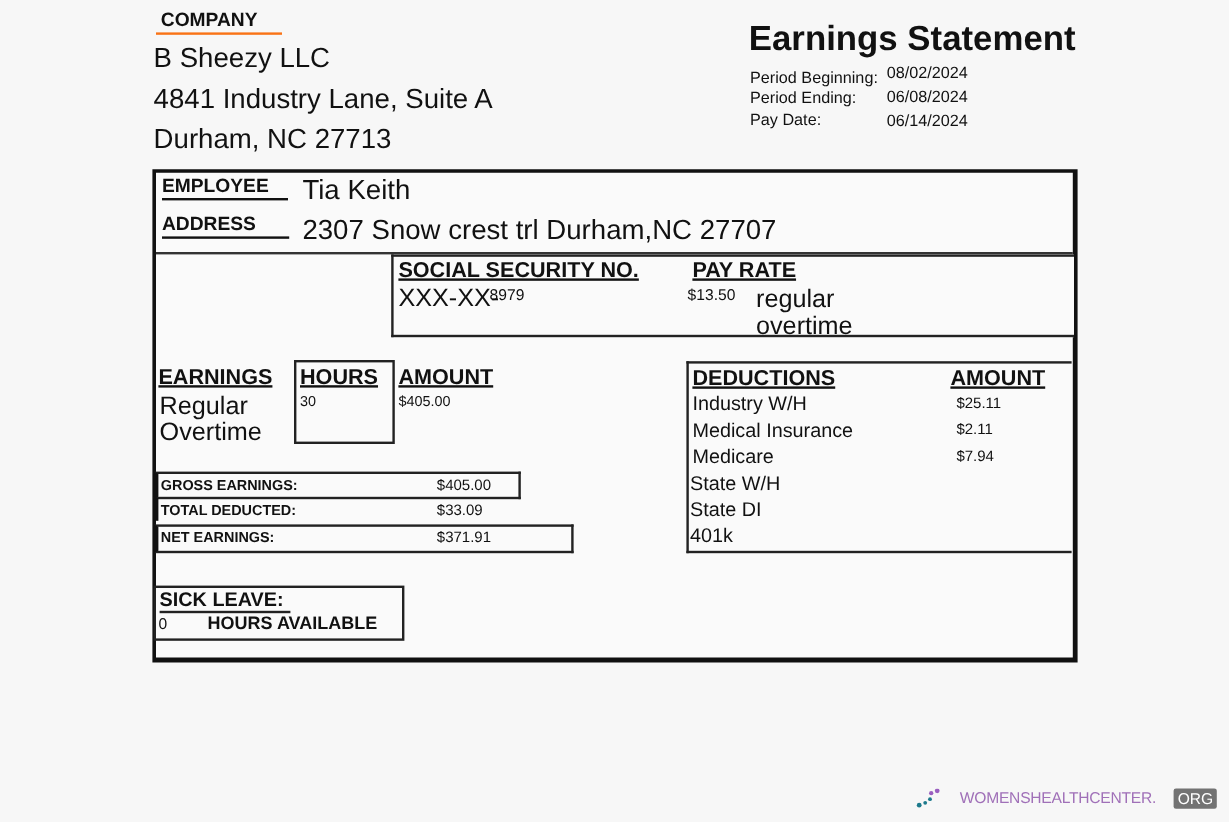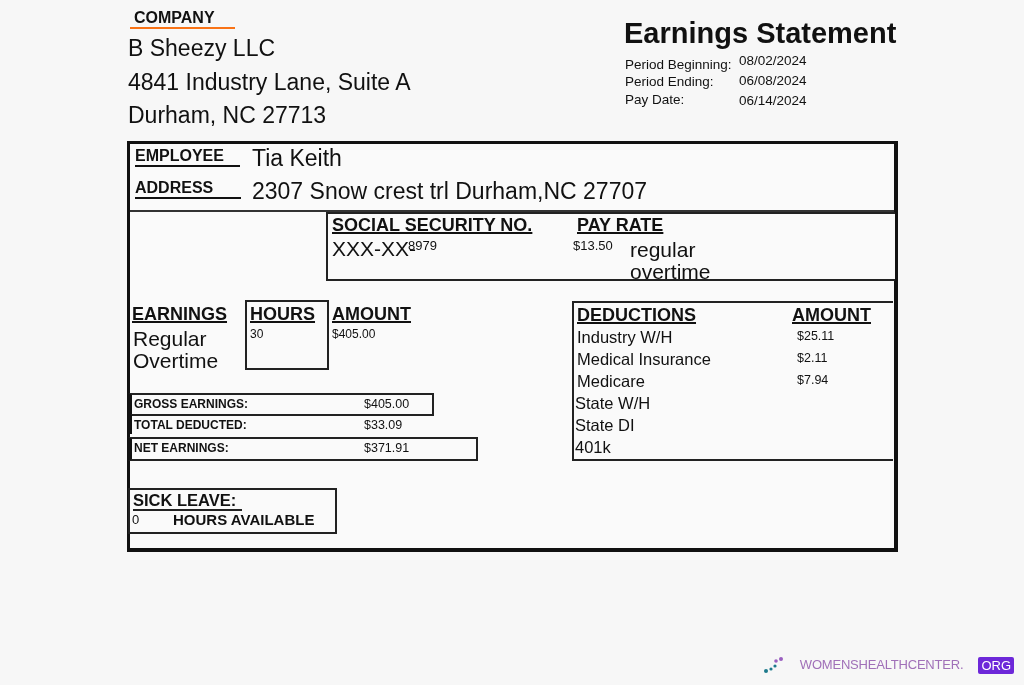--- a/index.html
+++ b/index.html
@@ -55,21 +55,21 @@
   }
   .ded-item { left: 3px; font-size: 16.5px; line-height: 20px; }
   .ded-amt { left: 223px; font-size: 12.5px; }
 
   .sick-box {
     left: 128px; top: 488px; width: 205px; height: 42px;
     border: 2px solid #222;
   }
   .logo { right: 10px; bottom: 10px; display: flex; align-items: flex-start; gap: 15px; }
   .logo-text { color: #a070b8; font-size: 13px; letter-spacing: -0.2px; }
-  .logo-org { background: #6d28d9; color: #fff; font-size: 13px; padding: 0 3px; border-radius: 2px; line-height: 17px; }
+  .logo-org { background: #737373; color: #fff; font-size: 13px; padding: 0 3px; border-radius: 2px; line-height: 17px; }
 </style>
 </head>
 <body>
 
 <div class="abs company-label">COMPANY</div>
 <div class="abs company-line" style="top:34px">B Sheezy LLC</div>
 <div class="abs company-line" style="top:68px">4841 Industry Lane, Suite A</div>
 <div class="abs company-line" style="top:101px">Durham, NC 27713</div>
 
 <div class="abs stmt-title">Earnings Statement</div>

